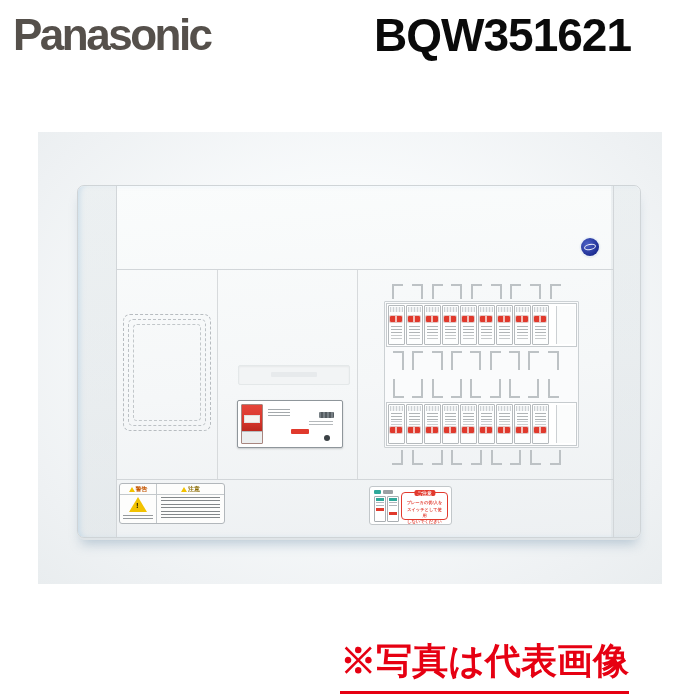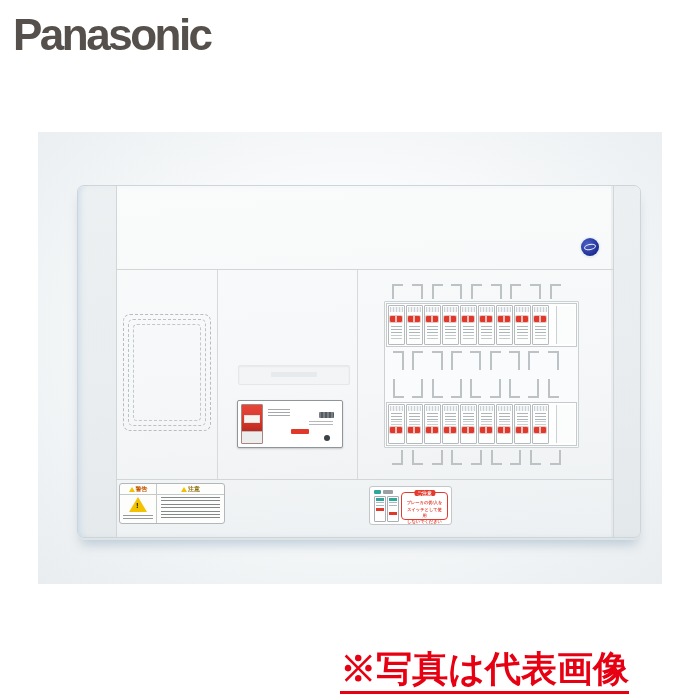--- a/index.html
+++ b/index.html
@@ -146,28 +146,29 @@
   .bubble{position:absolute;left:31px;top:5px;right:3px;bottom:4px;border:1px solid var(--sticker-red);
           border-radius:4px;}
   .bubble .tag{position:absolute;top:-3px;left:50%;transform:translateX(-50%);background:var(--sticker-red);
           color:#fff;font-size:5px;line-height:6px;padding:0 3px;border-radius:2px;font-weight:700;white-space:nowrap;}
   .bubble .lines{position:absolute;left:1px;right:1px;top:5px;bottom:0;color:var(--sticker-red);
           font-size:5px;line-height:1.5;text-align:center;font-weight:700;transform:scale(.85);}
 
   
   .notice{position:absolute;right:4px;bottom:6px;text-align:right;color:var(--notice-red);
           font-weight:700;font-size:36px;line-height:1.22;}
-  .notice .ln{display:inline-block;border-bottom:3px solid currentColor;padding-bottom:0px;}
+  .notice .ln{display:inline-block;border-bottom:3px solid currentColor;padding-bottom:8px;}
 </style>
 </head>
 <body>
 
 <div class="page">
 
   <div class="brand">Panasonic</div>
+  <div class="model">BQW351621</div>
 
   <div class="photo">
     <div class="panel" style="left:39px;top:53px;">
 
       <div class="vline v1"></div>
       <div class="vline v2"></div>
       <div class="vsec v3"></div>
       <div class="vsec v4"></div>
       <div class="hline h1"></div>
       <div class="hline h2"></div>

